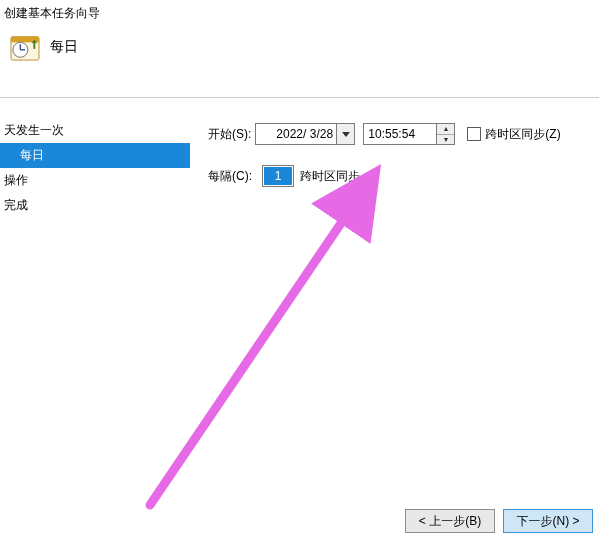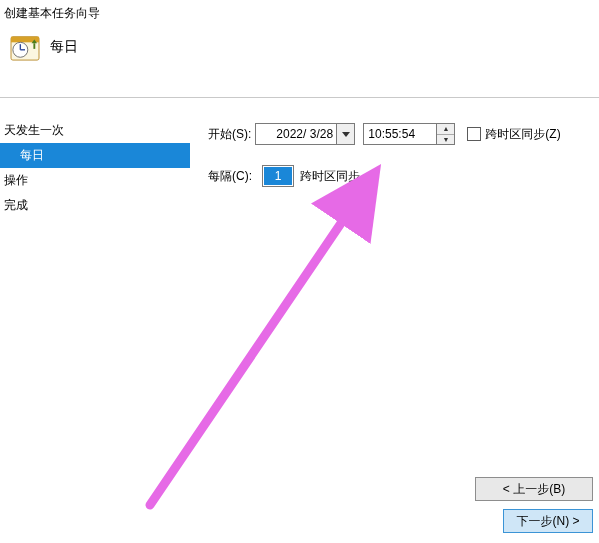--- a/index.html
+++ b/index.html
@@ -106,36 +106,35 @@
   .num-field .nv {
     display: block; width: 100%; text-align: center;
     background: #1a87d8; color: #fff;
     margin: 1px; line-height: 18px; height: 18px;
   }
 
   
   .btnbar {
     position: absolute;
     bottom: 10px; right: 6px;
-    display: flex; gap: 8px; flex-direction: column;
+    display: flex; gap: 8px;
   }
   .btn {
     height: 24px;
     min-width: 90px;
     border: 1px solid #8d8d8d;
     background: #e8e8e8;
     display: flex; align-items: center; justify-content: center;
     font-size: 12px;
     padding: 0 10px;
     cursor: pointer;
   }
   .btn.primary {
     background: #cfe6f7;
     border: 1px solid #3b94d6;
-    margin-left: 28px;
   }
 
   
   .arrow-layer {
     position: absolute; top: 0; left: 0; width: 599px; height: 543px;
     pointer-events: none;
   }
 
   
   .caret-down {

